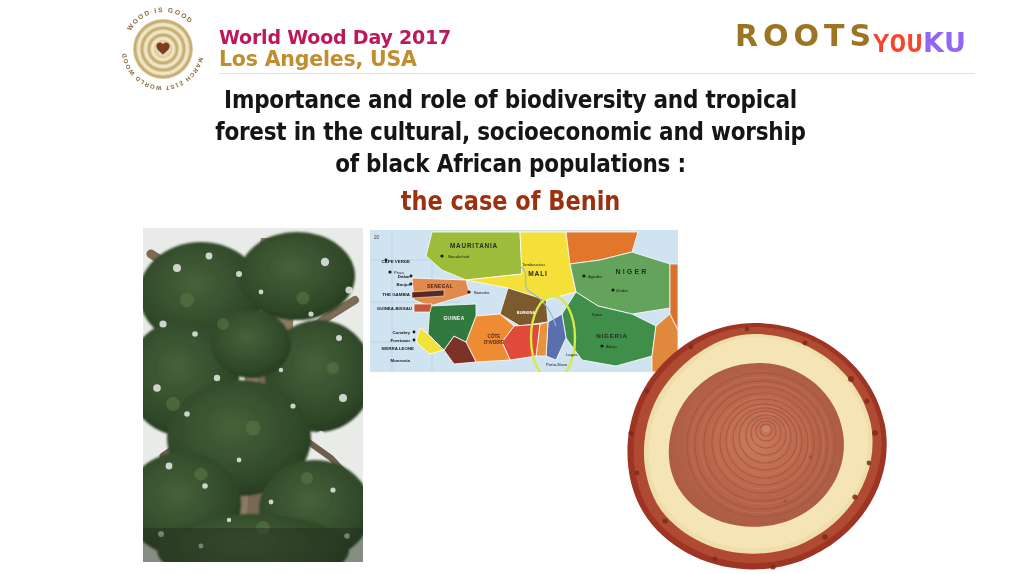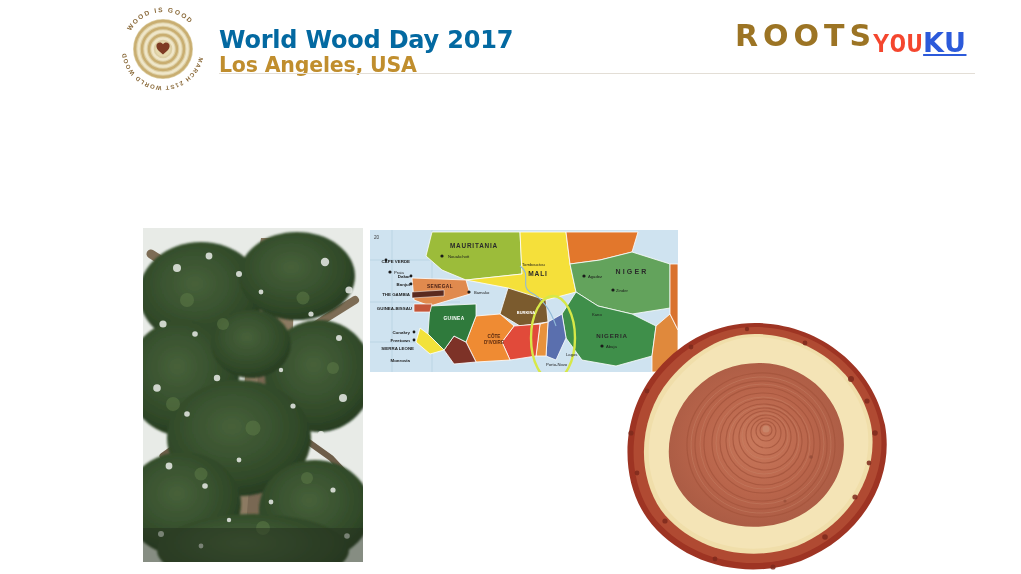--- a/index.html
+++ b/index.html
@@ -33,23 +33,23 @@
 
   .event-block {
     position: absolute;
     left: 219px;
     top: 27px;
     line-height: 1.12;
   }
   .event-line {
     font-family: "DejaVu Sans", sans-serif;
     font-weight: bold;
-    font-size: 24px;
+    font-size: 19px;
     letter-spacing: -0.2px;
-    color: #0369a1;
+    color: #be185d;
     white-space: nowrap;
   }
   .event-line.second { font-size: 20.5px; color: #c08e2e; }
 
   .header-rule {
     position: absolute;
     left: 219px;
     top: 73px;
     width: 756px;
     height: 1px;
@@ -72,21 +72,21 @@
     left: 873px;
     top: 27px;
     font-family: "DejaVu Sans", sans-serif;
     font-weight: bold;
     font-size: 27px;
     letter-spacing: 0.5px;
     white-space: nowrap;
     opacity: 0.93;
   }
   .youku-mark .yk-you { color: #f4391f; font-family: Liberation Mono, monospace; }
-  .youku-mark .yk-ku  { color: #1d4ed8; text-decoration: underline; }
+  .youku-mark .yk-ku  { color: #8b5cf6; }
 
   
   .title-block {
     position: absolute;
     left: 0;
     top: 83px;
     width: 1021px;
     text-align: center;
   }
   .title-line {
@@ -178,20 +178,26 @@
   </div>
 
   <div class="header-rule"></div>
 
   <div class="brand-roots">ROOTS</div>
 
   <div class="youku-mark">
     <span class="yk-you">YOU</span><span class="yk-ku">KU</span>
   </div>
 
+  <div class="title-block">
+    <div class="title-line">Importance and role of biodiversity and tropical</div>
+    <div class="title-line">forest in the cultural, socioeconomic and worship</div>
+    <div class="title-line">of black African  populations :</div>
+    <div class="subtitle-line">the case of Benin</div>
+  </div>
 
   <div class="tree-photo">
     <svg width="220" height="334" viewBox="0 0 220 334" xmlns="http://www.w3.org/2000/svg">
       <defs>
         <radialGradient id="canopy" cx="45%" cy="40%" r="75%">
           <stop offset="0%" stop-color="#47613a"></stop>
           <stop offset="60%" stop-color="#314a29"></stop>
           <stop offset="100%" stop-color="#1e2f1a"></stop>
         </radialGradient>
         <filter id="leafBlur">

